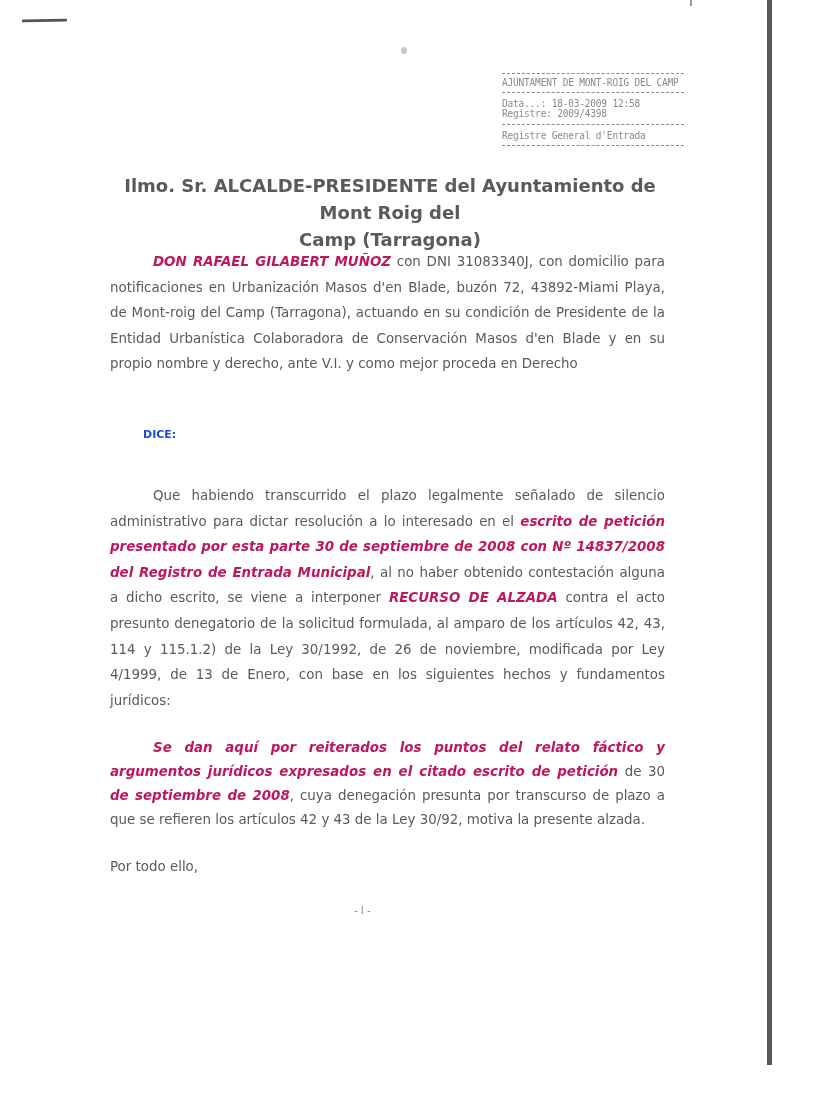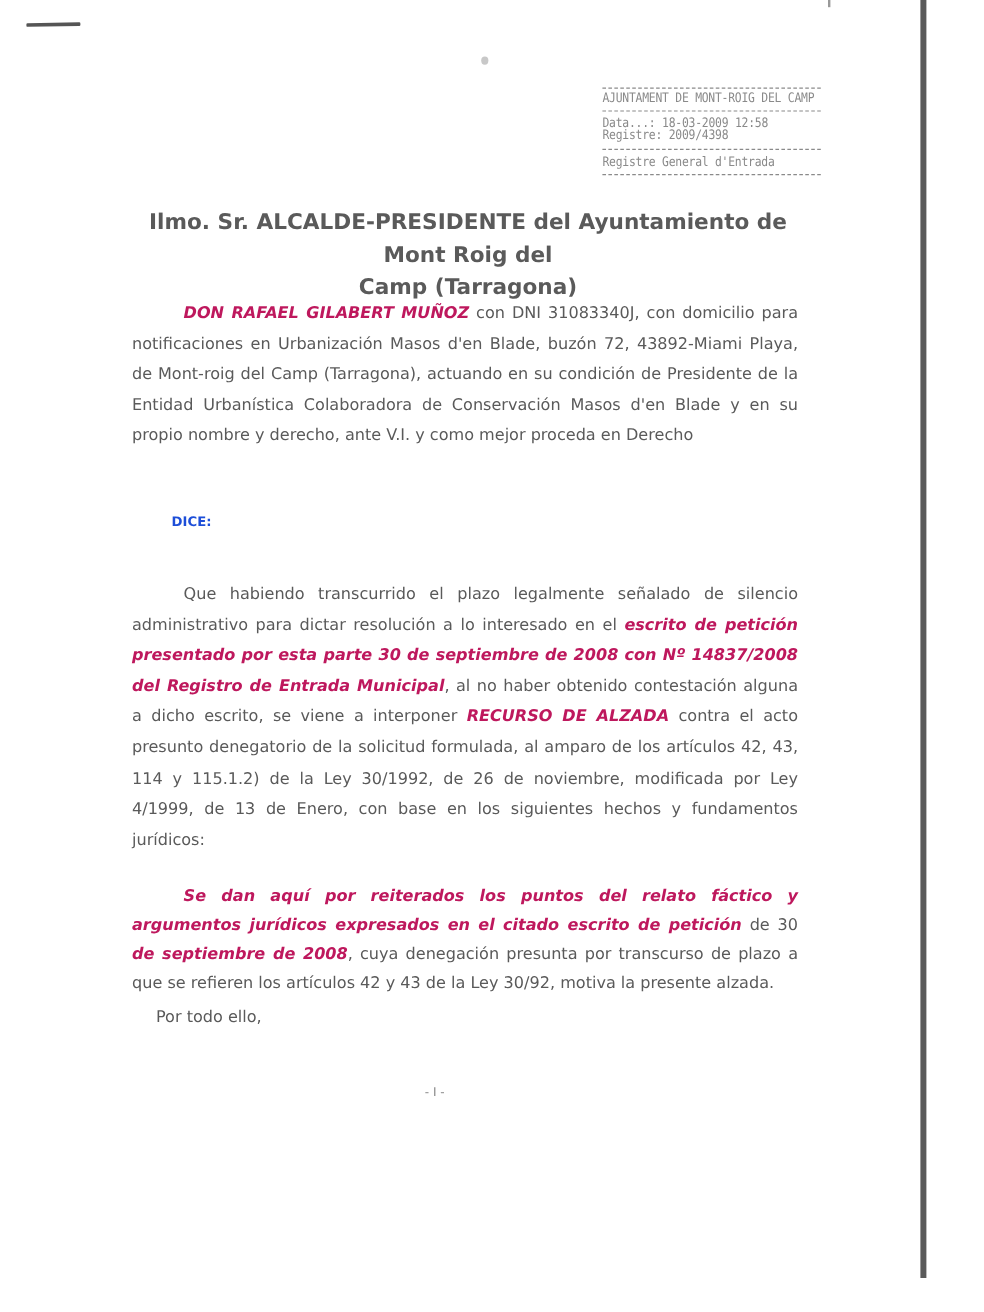--- a/index.html
+++ b/index.html
@@ -104,21 +104,21 @@
     .dice {
       position: absolute;
       left: 143px;
       top: 428px;
       font-weight: bold;
       font-size: 11px;
       color: #1d4ed8;
     }
     .p2 { top: 483px; }
     .p3 { top: 716px; line-height: 24px; margin-top: 20px; }
-    .p4 { top: 836px; margin-left: 20px; }
+    .p4 { top: 854px; }
 
     .page-number {
       position: absolute;
       left: 354px;
       top: 905px;
       font-size: 10px;
       color: #888;
     }
   </style>
 </head>

